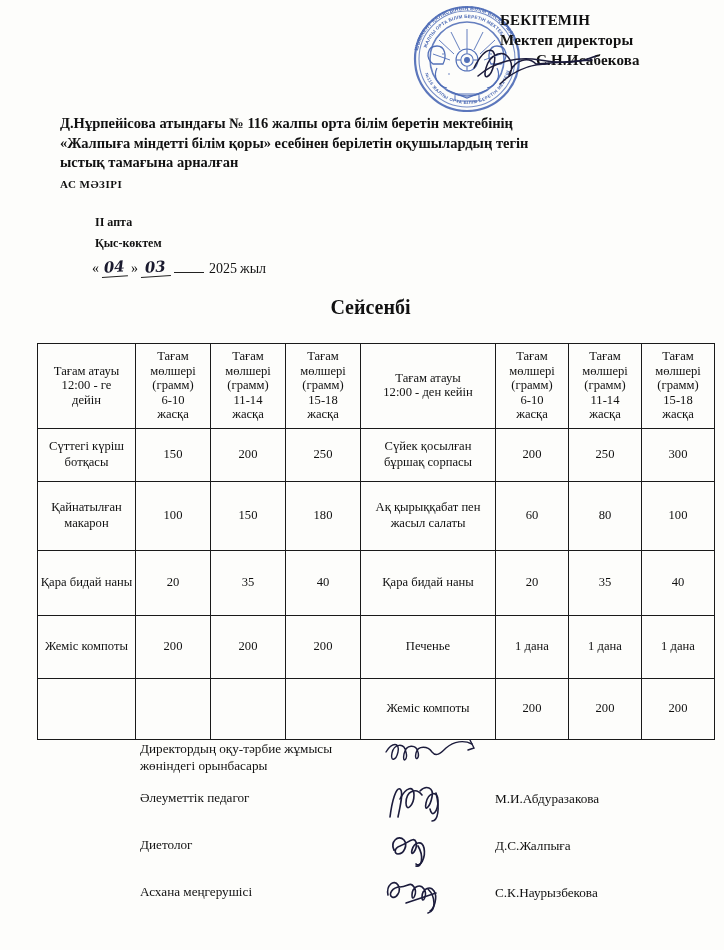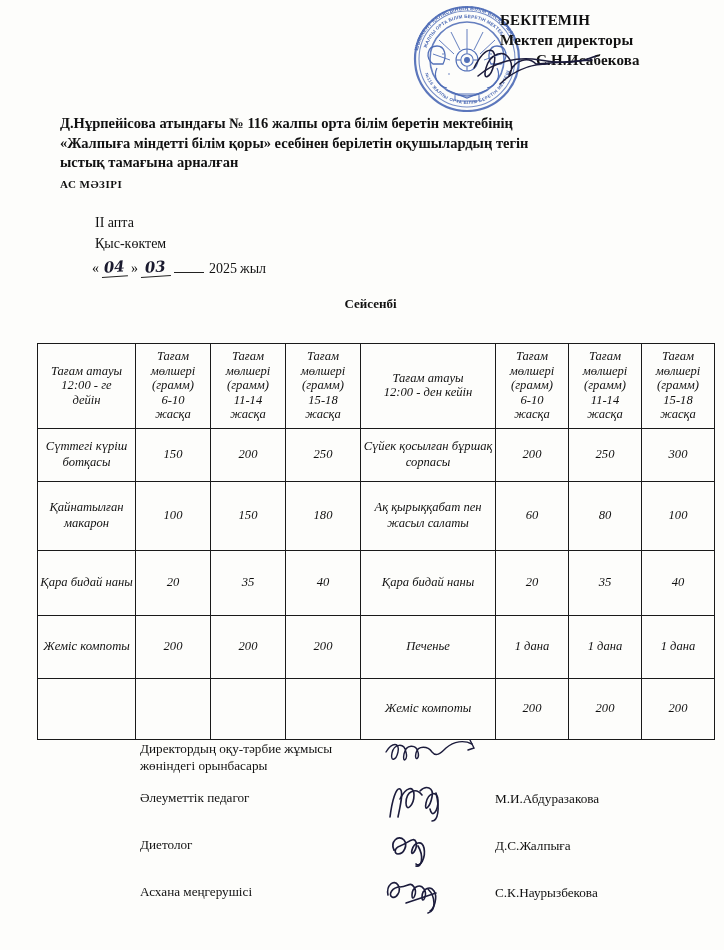--- a/index.html
+++ b/index.html
@@ -78,22 +78,22 @@
     font-size: 11px;
     letter-spacing: 0.5px;
     padding-top: 2px;
   }
 
   
   .meta {
     position: absolute;
     left: 95px;
     top: 212px;
-    font-weight: normal;
-    font-size: 14px;
+    font-weight: bold;
+    font-size: 12px;
     line-height: 21px;
   }
   .date-row {
     position: absolute;
     left: 92px;
     top: 258px;
     font-size: 14px;
     display: flex;
     align-items: baseline;
     gap: 3px;
@@ -121,21 +121,21 @@
   }
   .year { padding-left: 2px; }
 
   .weekday {
     position: absolute;
     left: 0;
     top: 296px;
     width: 681px;
     text-align: center;
     font-weight: bold;
-    font-size: 13px;
+    font-size: 20px;
     padding-left: 60px;
     box-sizing: border-box;
   }
 
   
   .menu-table {
     position: absolute;
     left: 37px;
     top: 343px;
     width: 653px;
@@ -143,21 +143,20 @@
     table-layout: fixed;
     font-size: 12.6px;
   }
   .menu-table th,
   .menu-table td {
     border: 1px solid #1a1a1a;
     text-align: center;
     vertical-align: middle;
     padding: 3px 2px;
     line-height: 15px;
-    font-style: italic;
   }
   .menu-table th {
     font-weight: normal;
     padding: 5px 2px 6px;
     line-height: 14.5px;
   }
   .menu-table th .sub { display: block; }
   .menu-table td.dish { line-height: 15.5px; }
   .menu-table td.empty { }
 

